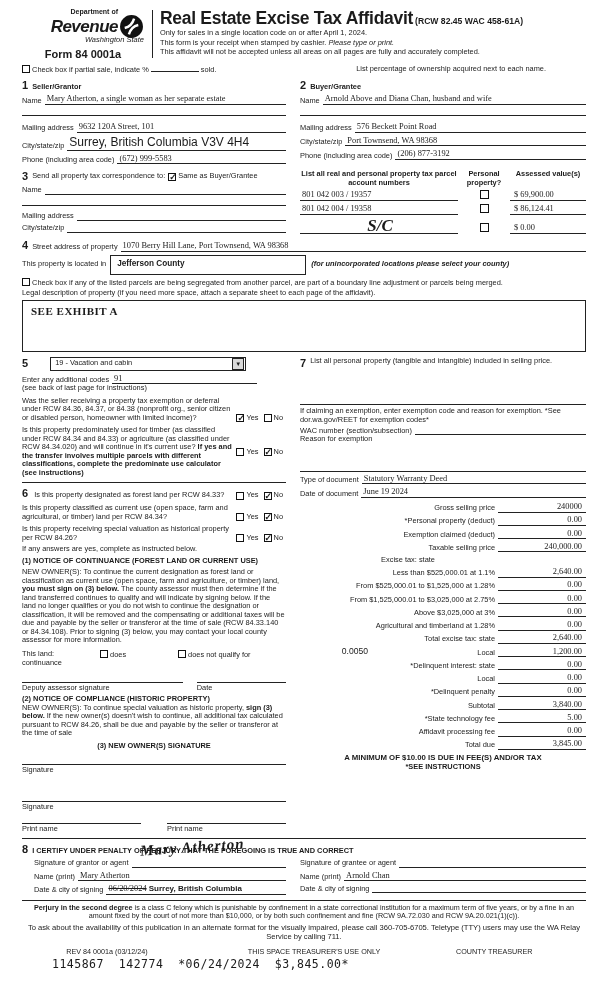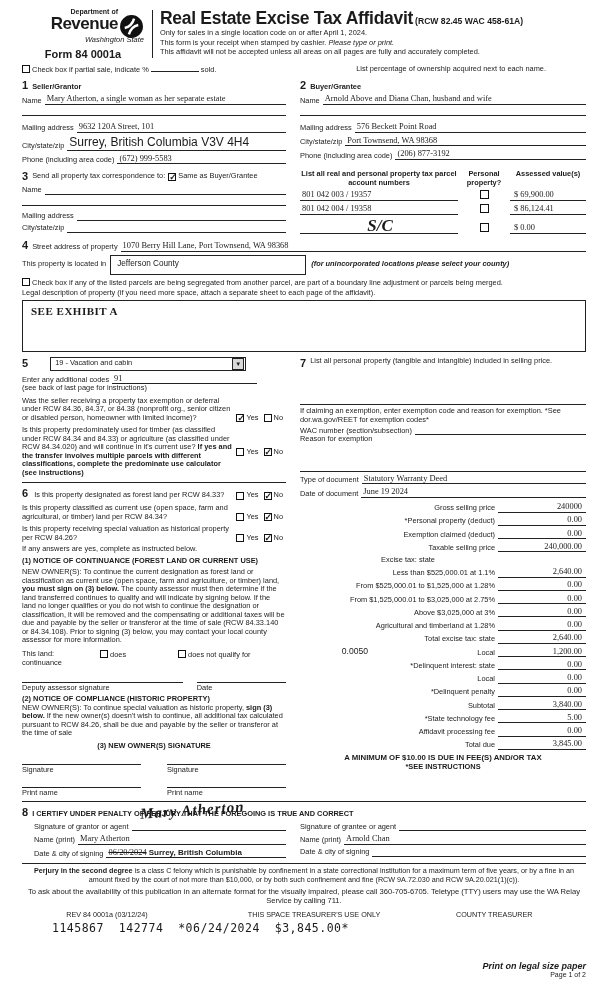--- a/index.html
+++ b/index.html
@@ -10,21 +10,21 @@
     font-family:"Liberation Sans", sans-serif; font-size:7.4px; line-height:1.15;
     overflow:hidden; padding:8px 14px 0 22px;
   }
   b,.b { font-weight:bold; }
   .i { font-style:italic; }
 
   
   .hdr { display:flex; align-items:flex-start; }
   .logo-block { width:128px; text-align:right; padding-right:6px; flex:none; }
   .dept-line { font-size:7px; font-weight:bold; padding-right:26px; }
-  .rev-row { display:flex; justify-content:flex-end; align-items:flex-start; margin-top:-2px; }
+  .rev-row { display:flex; justify-content:flex-end; align-items:center; margin-top:-2px;font-style:italic; }
   .rev-name { font-size:17px; font-weight:bold; letter-spacing:-0.5px; }
   .rev-swirl { width:25px; height:25px; margin-left:1px; }
   .dept-sub { font-size:7.5px; font-style:italic; margin-top:-3px; }
   .form-no { font-size:11px; font-weight:bold; margin-top:3px; text-align:center; }
   .hdr-divider { width:0; border-left:1.6px solid #222; align-self:stretch; margin:2px 7px 2px 2px; }
   .title-block { flex:1; }
   .main-title { font-size:17.5px; font-weight:bold; letter-spacing:-0.3px; display:inline; }
   .title-suffix { font-size:8.6px; font-weight:bold; }
   .hdr-note { font-size:7.4px; margin-top:1px; }
 
@@ -238,21 +238,21 @@
   </div>
 
   <div style="margin-top:5px;">
     <div class="fld" style="margin-top:0;">
       <span class="secnum">4</span>
       <span class="lbl">Street address of property</span>
       <span class="val">1070 Berry Hill Lane, Port Townsend, WA 98368</span>
     </div>
     <div style="display:flex; align-items:center; margin-top:3px;">
       <span>This property is located in</span>
-      <span style="border:1.4px solid #222; width:196px; height:20px; margin-left:4px; padding:3px 6px; font-weight:normal; font-size:8.2px;">Jefferson County</span>
+      <span style="border:1.4px solid #222; width:196px; height:20px; margin-left:4px; padding:3px 6px; font-weight:bold; font-size:8.2px;">Jefferson County</span>
       <span class="b i" style="margin-left:5px;">(for unincorporated locations please select your county)</span>
     </div>
     <div style="margin-top:3px;">
       <span class="cb"></span>
       <span>Check box if any of the listed parcels are being segregated from another parcel, are part of a boundary line adjustment or parcels being merged.</span>
     </div>
     <div style="margin-top:2px;">Legal description of property (if you need more space, attach a separate sheet to each page of the affidavit).</div>
     <div class="exhibit">
       <span class="exhibit-text">SEE EXHIBIT A</span>
     </div>
@@ -351,21 +351,21 @@
         <div class="sigcell">
           <span>Date</span></div>
       </div>
 
       <div class="para b">(2) NOTICE OF COMPLIANCE (HISTORIC PROPERTY)</div>
       <div>
         <span>NEW OWNER(S): To continue special valuation as historic property, </span><span class="b">sign (3) below.</span><span> If the new owner(s) doesn't wish to continue, all additional tax calculated pursuant to RCW 84.26, shall be due and payable by the seller or transferor at the time of sale</span>
       </div>
       <div class="b" style="text-align:center; margin-top:4px;">(3) NEW OWNER(S) SIGNATURE</div>
 
-      <div class="sigrow" style="margin-top:14px;">
+      <div class="sigrow" style="margin-top:14px;flex-direction:column;">
         <div class="sigcell">
           <span>Signature</span></div>
         <div class="sigcell">
           <span>Signature</span></div>
       </div>
       <div class="sigrow" style="margin-top:12px;">
         <div class="sigcell">
           <span>Print name</span></div>
         <div class="sigcell">
           <span>Print name</span></div>

